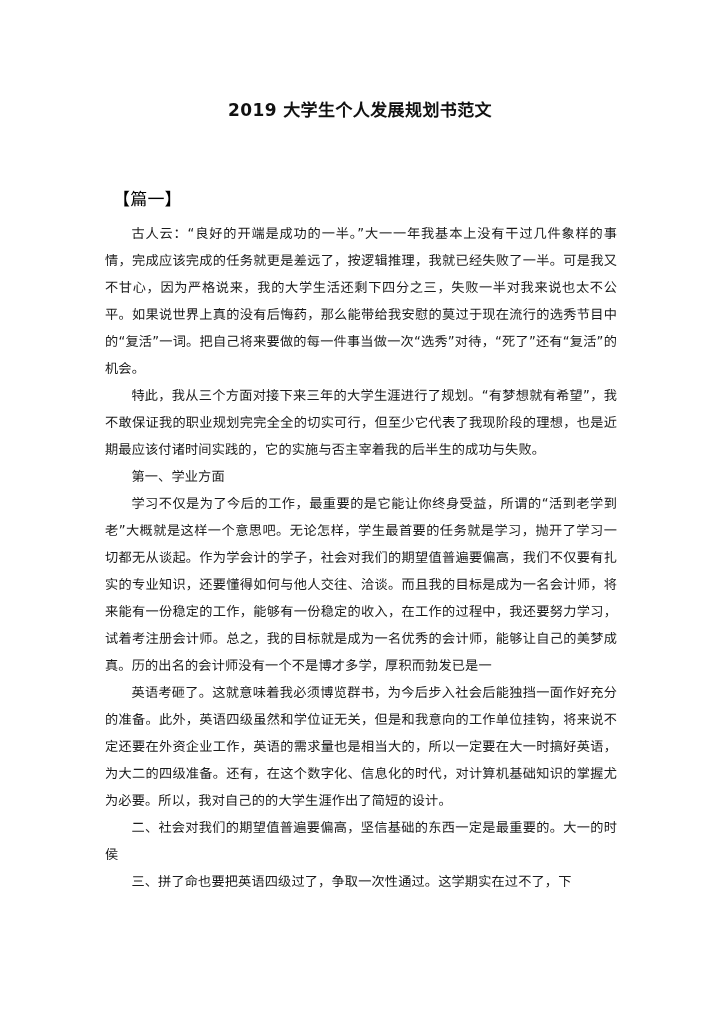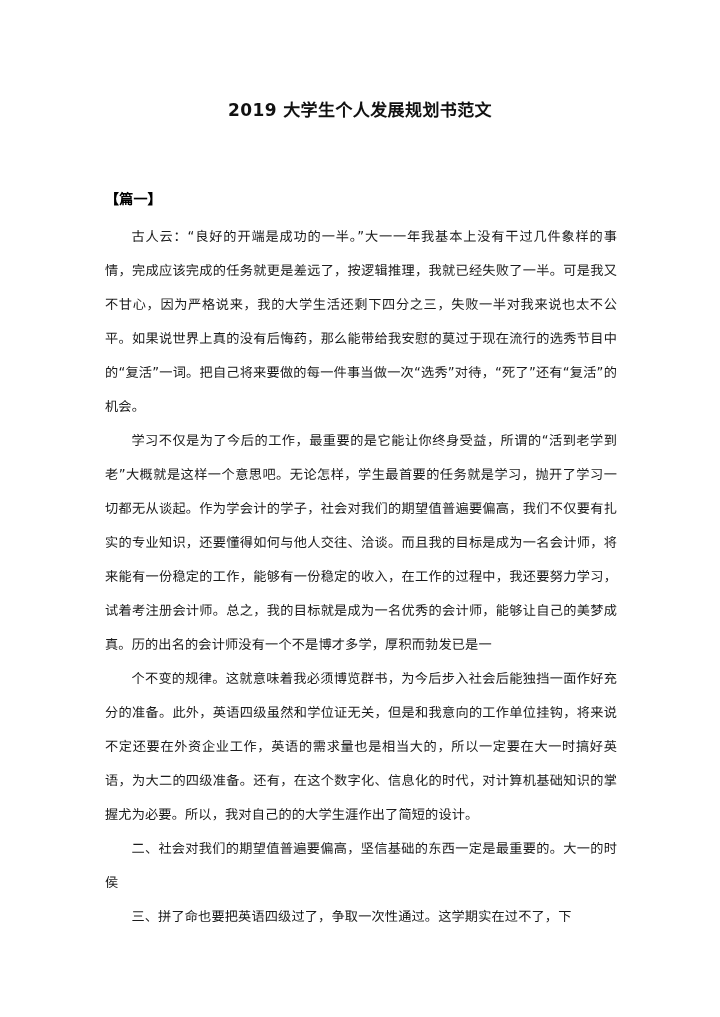--- a/index.html
+++ b/index.html
@@ -37,30 +37,30 @@
     color: #111111;
     font-family: "DejaVu Sans", "Liberation Sans", sans-serif;
   }
   .body-block {
     position: absolute;
     left: 105px;
     top: 186px;
     width: 512px;
   }
   .section-head {
-    font-size: 14px;
-    font-weight: bold;
+    font-size: 17px;
+    font-weight: normal;
     line-height: 26px;
-    margin: 0 0 8px 0;
+    margin: 0 0 8px 8px;
     letter-spacing: 0.2px;
   }
   p.para {
     margin: 0;
     font-size: 13.2px;
-    line-height: 34px;
+    line-height: 27px;
     text-align: justify;
     text-justify: inter-ideograph;
     letter-spacing: 0.15px;
     word-break: break-all;
     color: #1a1a1a;
   }
   p.indent {
     text-indent: 2em;
   }
 </style>
@@ -70,25 +70,27 @@
 <div class="page">
 
   <h1 class="doc-title">2019 大学生个人发展规划书范文</h1>
 
   <div class="body-block">
 
     <div class="section-head">【篇一】</div>
 
     <p class="para indent">古人云：“良好的开端是成功的一半。”大一一年我基本上没有干过几件象样的事情，完成应该完成的任务就更是差远了，按逻辑推理，我就已经失败了一半。可是我又不甘心，因为严格说来，我的大学生活还剩下四分之三，失败一半对我来说也太不公平。如果说世界上真的没有后悔药，那么能带给我安慰的莫过于现在流行的选秀节目中的“复活”一词。把自己将来要做的每一件事当做一次“选秀”对待，“死了”还有“复活”的机会。</p>
 
+    <p class="para indent">特此，我从三个方面对接下来三年的大学生涯进行了规划。“有梦想就有希望”，我不敢保证我的职业规划完完全全的切实可行，但至少它代表了我现阶段的理想，也是近期最应该付诸时间实践的，它的实施与否主宰着我的后半生的成功与失败。</p>
 
+    <p class="para indent">第一、学业方面</p>
 
     <p class="para indent">学习不仅是为了今后的工作，最重要的是它能让你终身受益，所谓的“活到老学到老”大概就是这样一个意思吧。无论怎样，学生最首要的任务就是学习，抛开了学习一切都无从谈起。作为学会计的学子，社会对我们的期望值普遍要偏高，我们不仅要有扎实的专业知识，还要懂得如何与他人交往、洽谈。而且我的目标是成为一名会计师，将来能有一份稳定的工作，能够有一份稳定的收入，在工作的过程中，我还要努力学习，试着考注册会计师。总之，我的目标就是成为一名优秀的会计师，能够让自己的美梦成真。历的出名的会计师没有一个不是博才多学，厚积而勃发已是一</p>
 
-    <p class="para indent">个不变的规律。这就意味着我必须博览群书，为今后步入社会后能独挡一面作好充分的准备。此外，英语四级虽然和学位证无关，但是和我意向的工作单位挂钩，将来说不定还要在外资企业工作，英语的需求量也是相当大的，所以一定要在大一时搞好英语，为大二的四级准备。还有，在这个数字化、信息化的时代，对计算机基础知识的掌握尤为必要。所以，我对自己的的大学生涯作出了简短的设计。</p>
+    <p class="para indent">英语考砸了。这就意味着我必须博览群书，为今后步入社会后能独挡一面作好充分的准备。此外，英语四级虽然和学位证无关，但是和我意向的工作单位挂钩，将来说不定还要在外资企业工作，英语的需求量也是相当大的，所以一定要在大一时搞好英语，为大二的四级准备。还有，在这个数字化、信息化的时代，对计算机基础知识的掌握尤为必要。所以，我对自己的的大学生涯作出了简短的设计。</p>
 
 
 
     <p class="para indent">二、社会对我们的期望值普遍要偏高，坚信基础的东西一定是最重要的。大一的时侯</p>
 
 
     <p class="para indent">三、拼了命也要把英语四级过了，争取一次性通过。这学期实在过不了，下</p>
 
   </div>
 </div>

